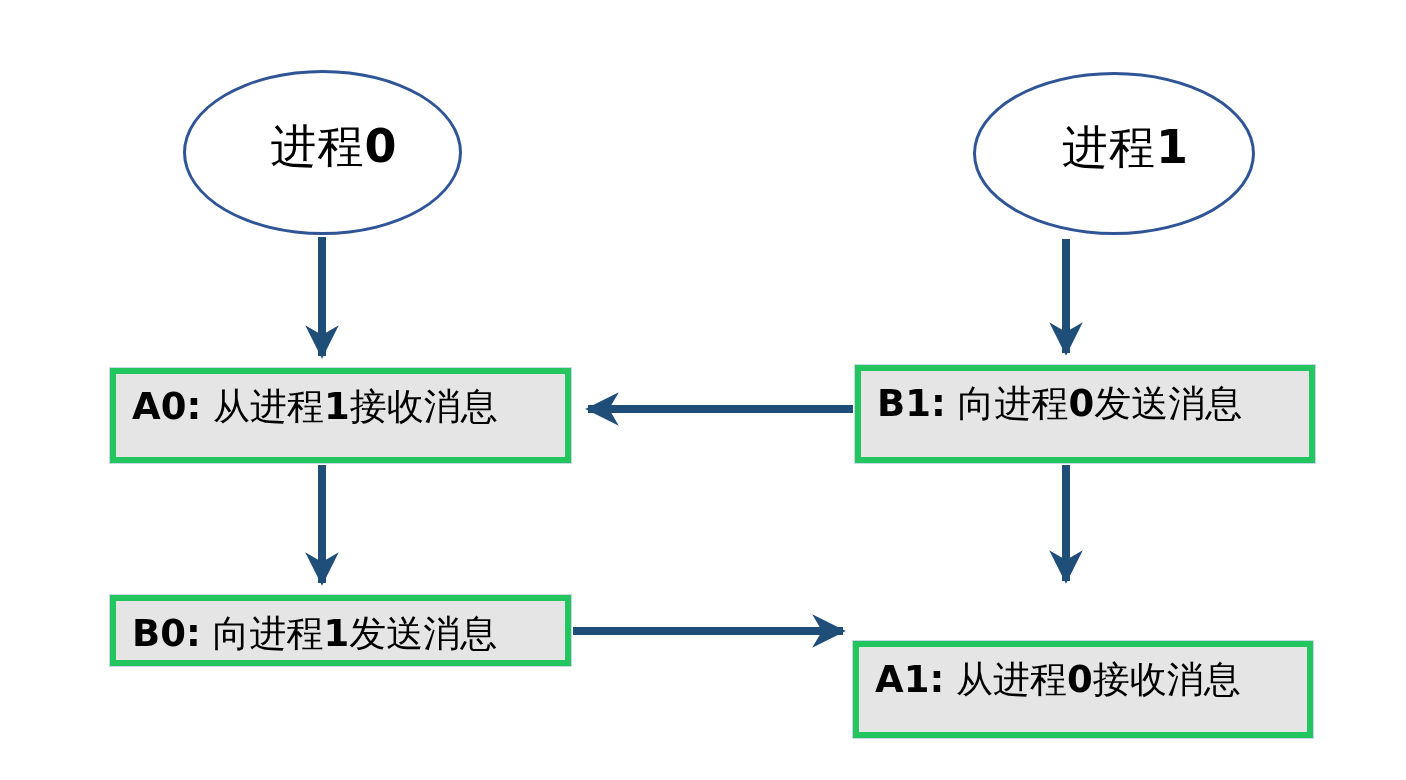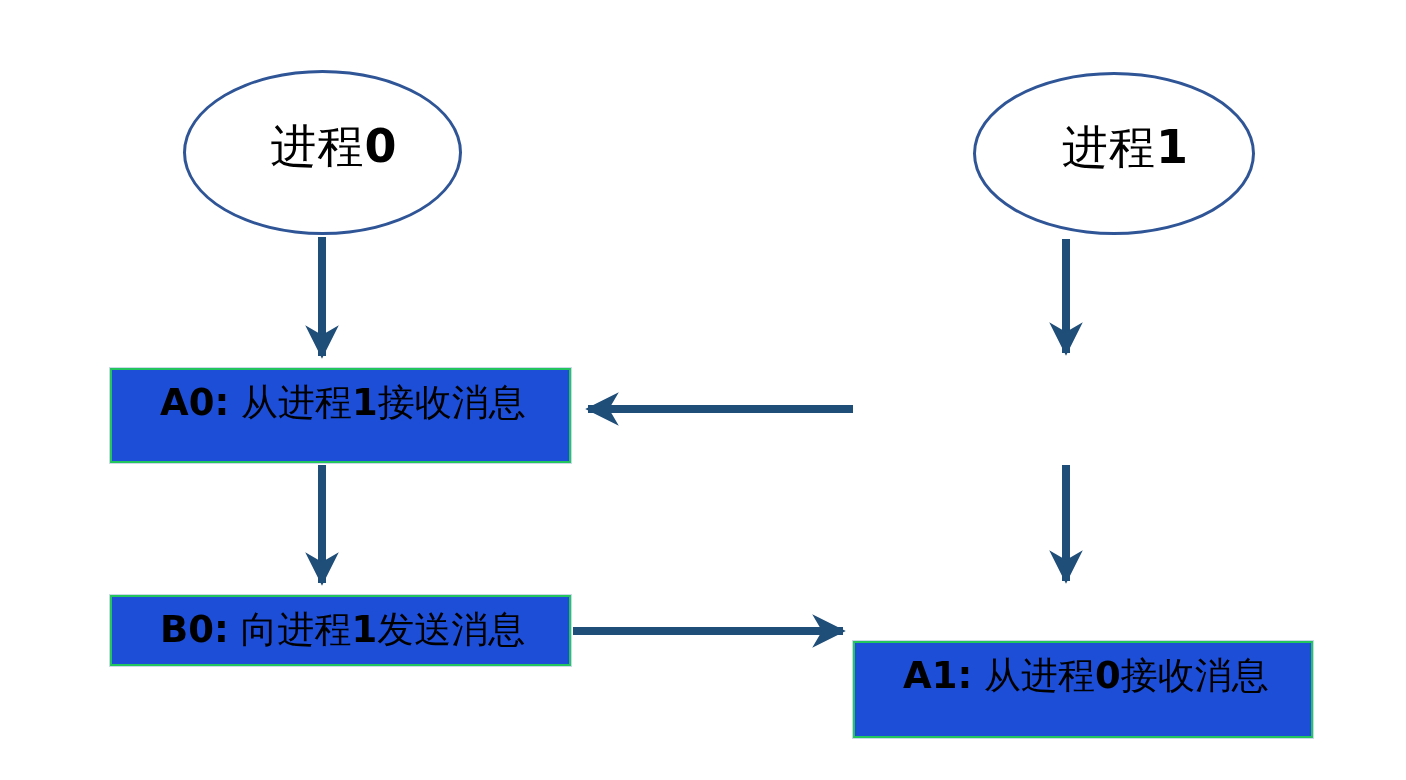--- a/index.html
+++ b/index.html
@@ -35,25 +35,24 @@
   .node-ellipse .label {
     font-size: 46px;
     color: #000000;
     letter-spacing: 1px;
     transform: translateY(-6px);
     margin-left: 23px;
   }
   .node-ellipse .label b { font-weight: bold; }
   .op-box {
     position: absolute;
-    border: 2px solid #22c55e;
-    background: #1d4ed8;
+    border: 6px solid #22c55e;
+    background: #e5e5e5;
     box-sizing: border-box;
     box-shadow: 0 0 0 1px rgba(160,184,216,0.55);
-    padding-left: 32px;
   }
   .op-box .label {
     display: block;
     padding: 8px 0 0 16px;
     font-size: 37px;
     color: #000000;
     white-space: nowrap;
   }
   .op-box .label b { font-weight: bold; }
 
@@ -93,20 +92,23 @@
   </div>
 
   <div class="node-ellipse" id="ellipse-p1">
     <span class="label"><span>进程</span><b>1</b></span>
   </div>
 
   <div class="op-box" id="box-a0">
     <span class="label"><b>A0:</b><span> 从进程</span><b>1</b><span>接收消息</span></span>
   </div>
 
+  <div class="op-box" id="box-b1">
+    <span class="label"><b>B1:</b><span> 向进程</span><b>0</b><span>发送消息</span></span>
+  </div>
 
   <div class="op-box" id="box-b0">
     <span class="label"><b>B0:</b><span> 向进程</span><b>1</b><span>发送消息</span></span>
   </div>
 
   <div class="op-box" id="box-a1">
     <span class="label"><b>A1:</b><span> 从进程</span><b>0</b><span>接收消息</span></span>
   </div>
 
 </div>

